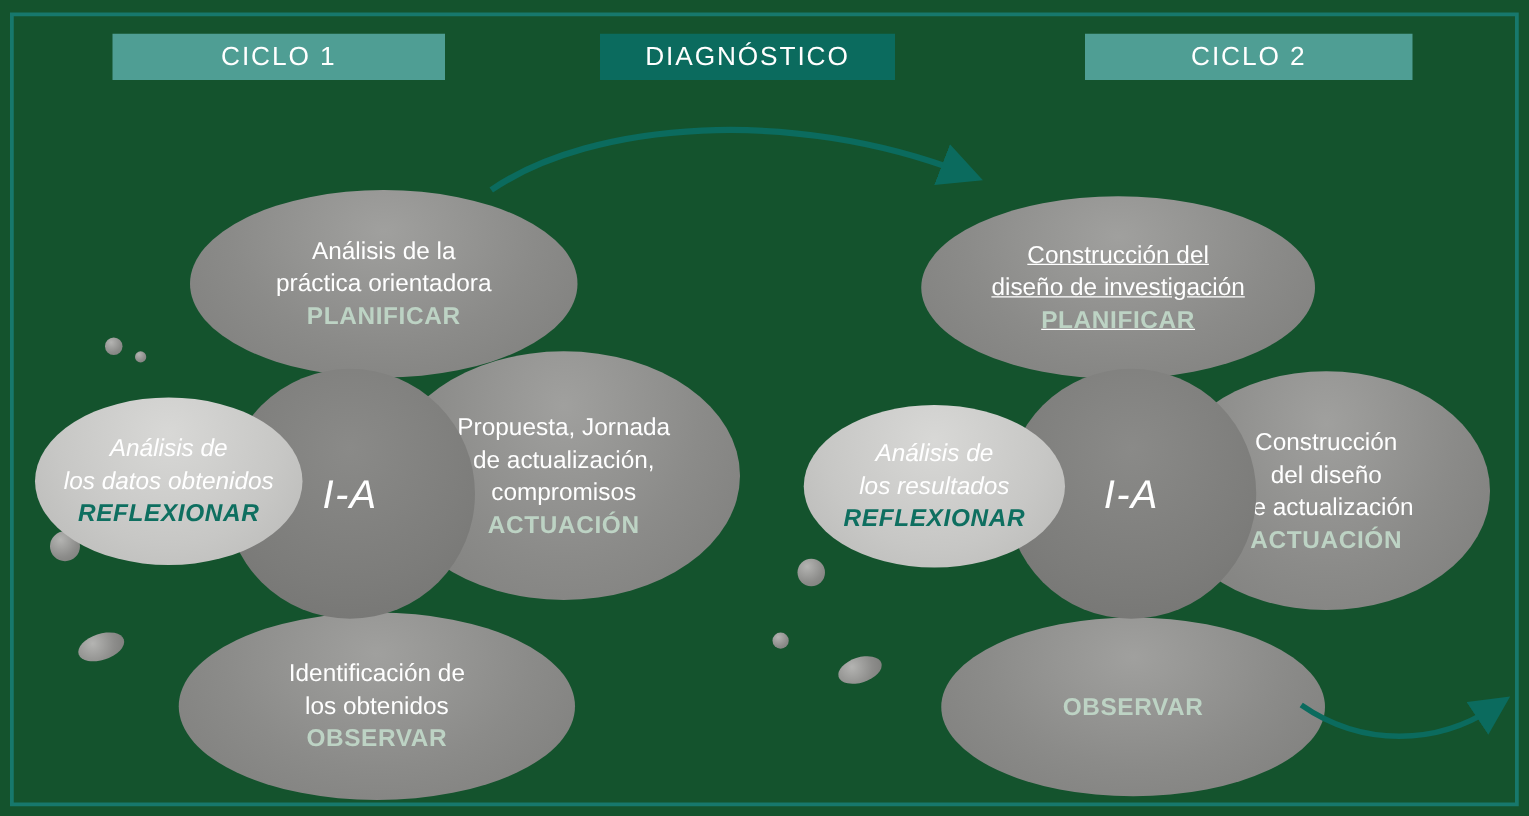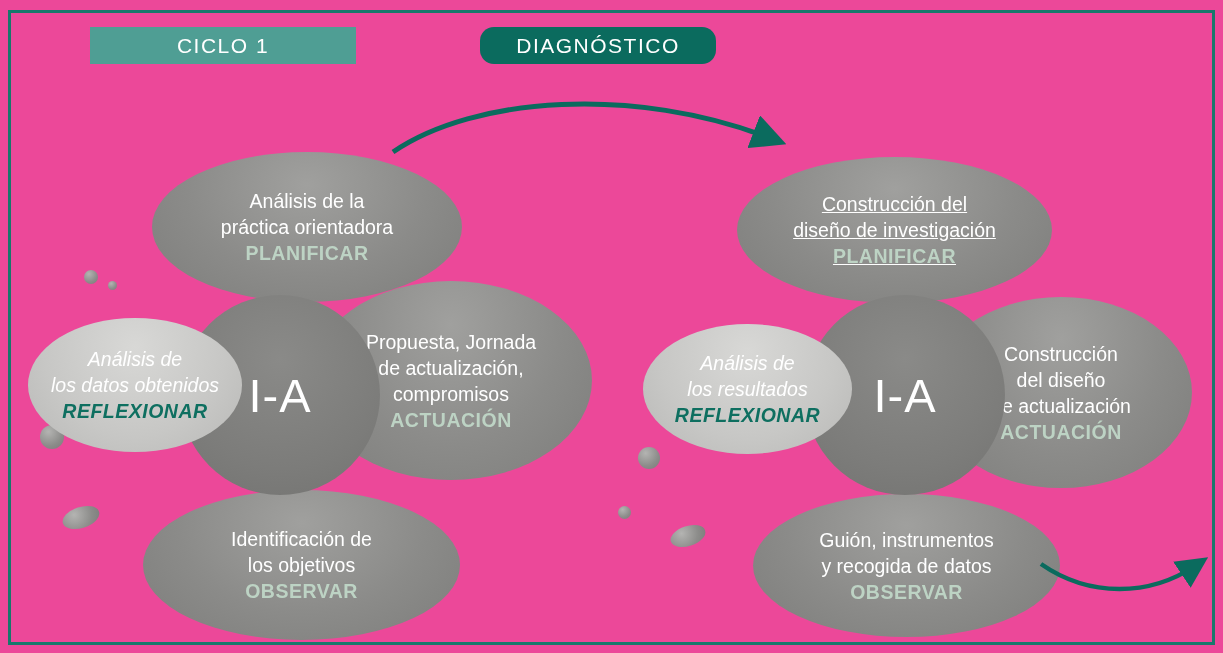--- a/index.html
+++ b/index.html
@@ -1,56 +1,57 @@
 <!DOCTYPE html>
 <html><head>
 <meta charset="utf-8">
 <style>
   * { margin:0; padding:0; box-sizing:border-box; }
   html,body { width:1223px; height:653px; background:#ffffff; overflow:hidden;
               font-family:"Liberation Sans", sans-serif; }
-  .canvas { position:relative; width:1223px; height:653px; background:#ec4899; }
+  .canvas { position:relative; width:1223px; height:653px; background:#14532d; }
 
   .frame { position:absolute; left:8px; top:10px; right:8px; bottom:8px;
            border:3px solid #17786c; z-index:0; }
 
   .hdr { position:absolute; height:37px; display:flex; align-items:center; justify-content:center;
          color:#ffffff; font-size:21px; letter-spacing:1.5px; z-index:7; }
   .hdr.cycle { background:#4f9e94; }
   .hdr.diag  { background:#0b6b5e; }
 
   .blob { position:absolute; border-radius:50%; display:flex; flex-direction:column;
           justify-content:center; text-align:center;
           color:#ffffff; font-size:19.5px; line-height:26px; }
   .blob.gray  { background:radial-gradient(ellipse at 50% 22%, #a0a09e 0%, #8b8b89 55%, #7d7d7b 100%); z-index:1; }
   .blob.light { background:radial-gradient(ellipse at 50% 22%, #d8d8d6 0%, #c7c7c5 60%, #b8b8b6 100%); z-index:3;font-style:italic; }
 
   .center-blob { position:absolute; border-radius:50%; z-index:2;
           background:radial-gradient(circle at 50% 32%, #8a8a88 0%, #7c7c7a 65%, #737371 100%);
           display:flex; align-items:center; justify-content:center; }
-  .ia { color:#ffffff; font-size:47px; letter-spacing:1px; position:relative; z-index:5; }
+  .ia { color:#ffffff; font-size:32px; letter-spacing:1px; position:relative; z-index:5;font-style:italic; }
 
   .txt { white-space:pre-line; position:relative; z-index:5; }
   .kw  { font-weight:bold; color:#bdd3c4; letter-spacing:0.5px; position:relative; z-index:5; }
   .kw.teal { color:#0e6f60; }
 
   .droplet { position:absolute; border-radius:50%; z-index:0;
           background:radial-gradient(circle at 35% 28%, #b4b4b2 0%, #8c8c8a 60%, #7b7b79 100%); }
 
   svg.arrow { position:absolute; z-index:6; overflow:visible; }
 </style>
 </head>
 <body>
 
 <div class="canvas">
 
   <div class="frame"></div>
 
   <div class="hdr cycle" style="left:90px; top:27px; width:266px;">CICLO 1</div>
-  <div class="hdr diag" style="left:480px; top:27px; width:236px;border-radius:14px;">DIAGNÓSTICO</div>
+  <div class="hdr diag" style="left:480px; top:27px; width:236px;">DIAGNÓSTICO</div>
+  <div class="hdr cycle" style="left:868px; top:27px; width:262px;">CICLO 2</div>
 
   <svg class="arrow" style="left:385px; top:88px;" width="410" height="80" viewBox="0 0 410 80">
     <defs>
       <marker id="ah1" markerWidth="7" markerHeight="7" refX="3.5" refY="3.5" orient="auto">
         <path d="M0,0 L7,3.5 L0,7 Z" fill="#0b6b5e"></path>
       </marker>
     </defs>
     <path d="M8 64 C 90 8, 250 -2, 385 50" fill="none" stroke="#0b6b5e" stroke-width="5" marker-end="url(#ah1)"></path>
   </svg>
 
@@ -71,21 +72,21 @@
 
   <div class="blob gray" style="left:310px; top:281px; width:282px; height:199px;">
     <span class="txt">Propuesta, Jornada
 de actualización,
 compromisos</span>
     <span class="kw">ACTUACIÓN</span>
   </div>
 
   <div class="blob gray" style="left:143px; top:490px; width:317px; height:150px;">
     <span class="txt">Identificación de
-los objetivos</span>
+los obtenidos</span>
     <span class="kw">OBSERVAR</span>
   </div>
 
   <div class="center-blob" style="left:180px; top:295px; width:200px; height:200px;">
     <span class="ia">I-A</span>
   </div>
 
   <div class="blob light" style="left:28px; top:318px; width:214px; height:134px;">
     <span class="txt">Análisis de
 los datos obtenidos</span>
@@ -104,22 +105,20 @@
   </div>
 
   <div class="blob gray" style="left:930px; top:297px; width:262px; height:191px;">
     <span class="txt">Construcción
 del diseño
 de actualización</span>
     <span class="kw">ACTUACIÓN</span>
   </div>
 
   <div class="blob gray" style="left:753px; top:494px; width:307px; height:143px;">
-    <span class="txt">Guión, instrumentos
-y recogida de datos</span>
     <span class="kw">OBSERVAR</span>
   </div>
 
   <div class="center-blob" style="left:805px; top:295px; width:200px; height:200px;">
     <span class="ia">I-A</span>
   </div>
 
   <div class="blob light" style="left:643px; top:324px; width:209px; height:130px;">
     <span class="txt">Análisis de
 los resultados</span>

